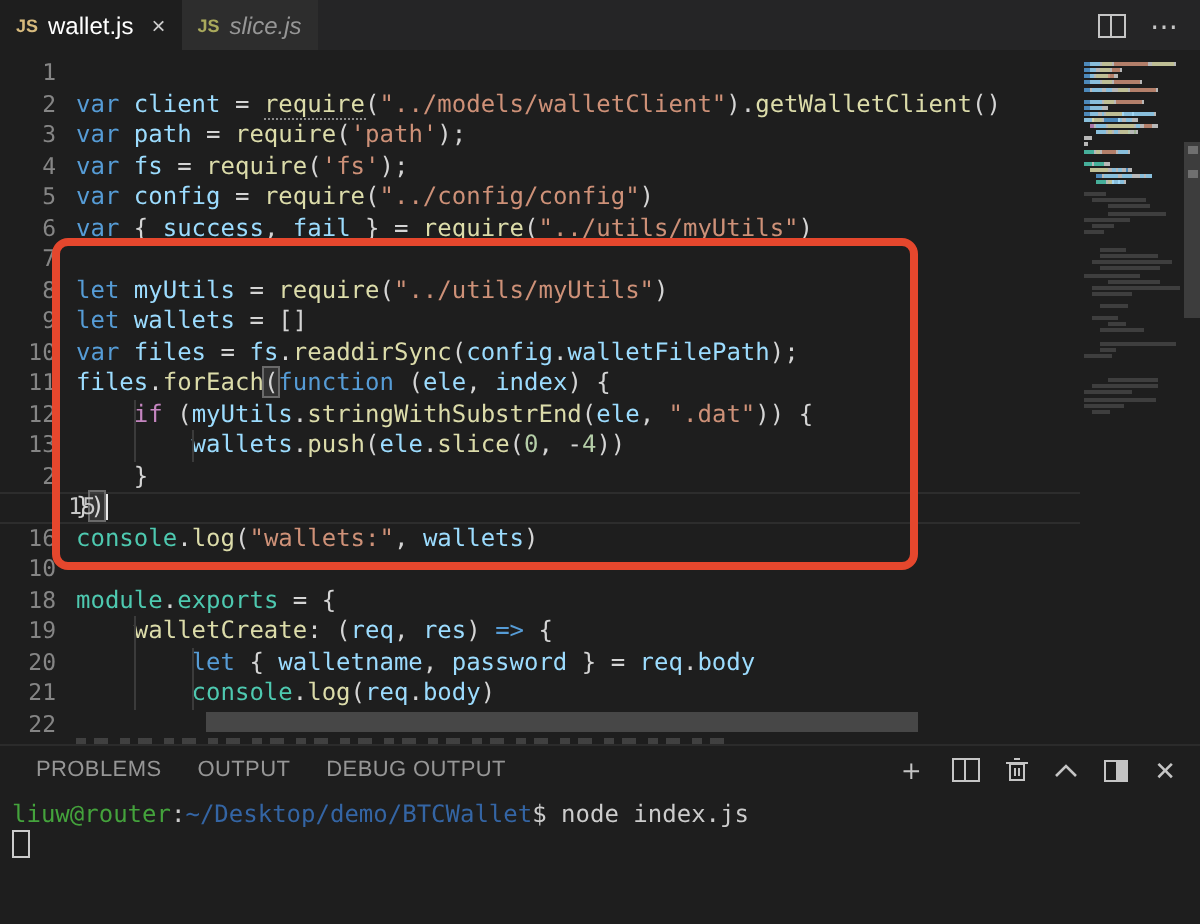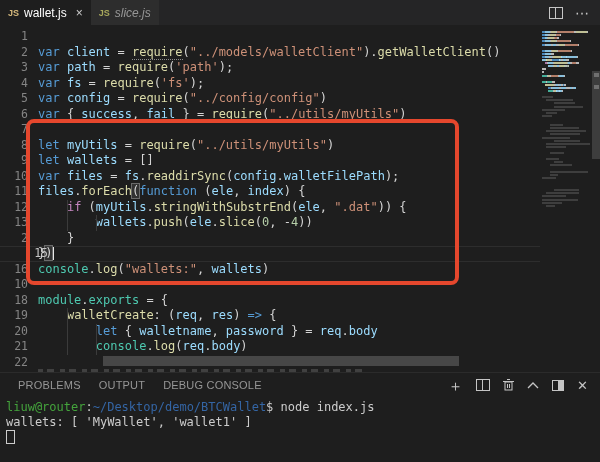--- a/index.html
+++ b/index.html
@@ -277,21 +277,21 @@
     <div class="hscroll"></div>
     <div class="undertext"></div>
   </div>
 
   <div class="annotation" style="left:26px;top:119px;width:425px;height:158px;"></div>
   <div class="annotation" style="left:2px;top:403px;width:278px;height:21px;"></div>
 
   <div class="panel-header">
     <span class="ptab">PROBLEMS</span>
     <span class="ptab">OUTPUT</span>
-    <span class="ptab">DEBUG CONSOLE</span>
+    <span class="ptab">DEBUG OUTPUT</span>
     <div class="panel-icons">
       <span class="pi-glyph" style="font-size:15px;">＋</span>
       <span class="icon-split"></span>
       <svg width="11" height="12" viewBox="0 0 11 12">
         <rect x="2" y="3" width="7" height="8" fill="none" stroke="#c5c5c5"></rect>
         <line x1="0" y1="2.5" x2="11" y2="2.5" stroke="#c5c5c5"></line>
         <line x1="4" y1="0.5" x2="7" y2="0.5" stroke="#c5c5c5"></line>
         <line x1="4.5" y1="5" x2="4.5" y2="9" stroke="#c5c5c5"></line>
         <line x1="6.5" y1="5" x2="6.5" y2="9" stroke="#c5c5c5"></line>
       </svg>
@@ -301,17 +301,16 @@
       <svg width="12" height="11" viewBox="0 0 12 11">
         <rect x="0.5" y="0.5" width="11" height="10" fill="none" stroke="#c5c5c5"></rect>
         <rect x="6" y="1" width="5.5" height="9" fill="#c5c5c5"></rect>
       </svg>
       <span class="pi-glyph">✕</span>
     </div>
   </div>
 
   <div class="terminal" id="terminal">
       <div class="tline"><span style="color: rgb(68, 163, 60);">liuw@router</span><span style="color: rgb(204, 204, 204);">:</span><span style="color: rgb(52, 101, 164);">~/Desktop/demo/BTCWallet</span><span style="color: rgb(204, 204, 204);">$ node index.js</span></div>
-      <div class="tline"><span style="color: rgb(204, 204, 204);">wallets: [ 'MyWallet', 'wallet1' ]</span></div>
       <div class="tline"><span class="tcursor"></span></div>
     </div>
 
 </div>
 
 </body></html>

